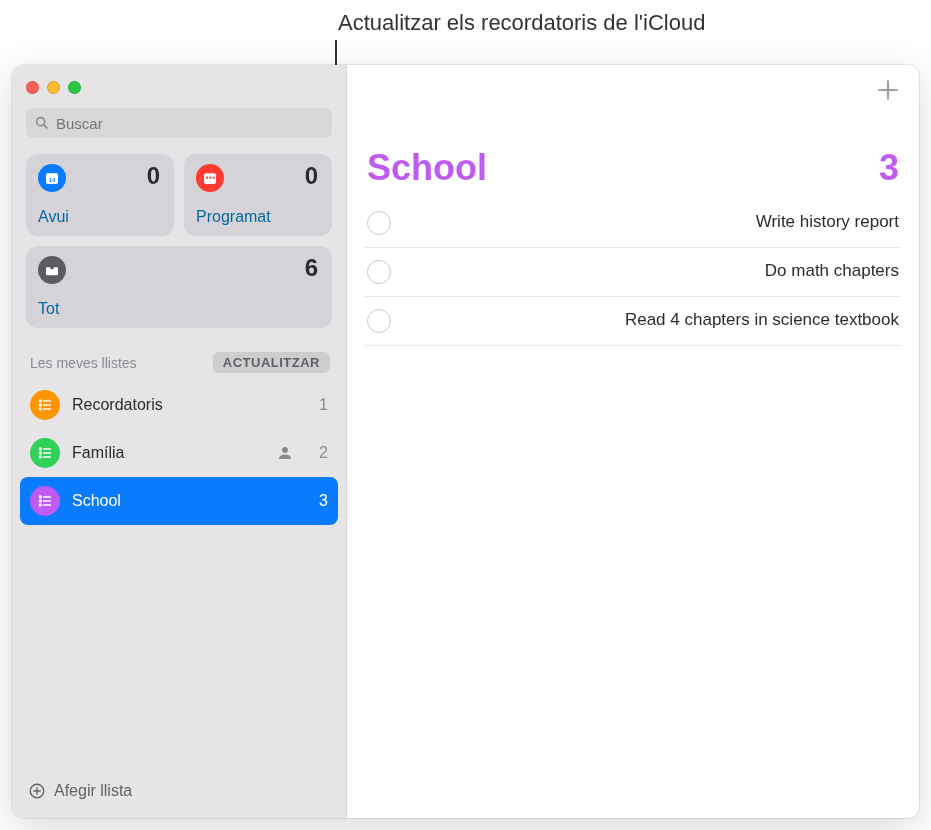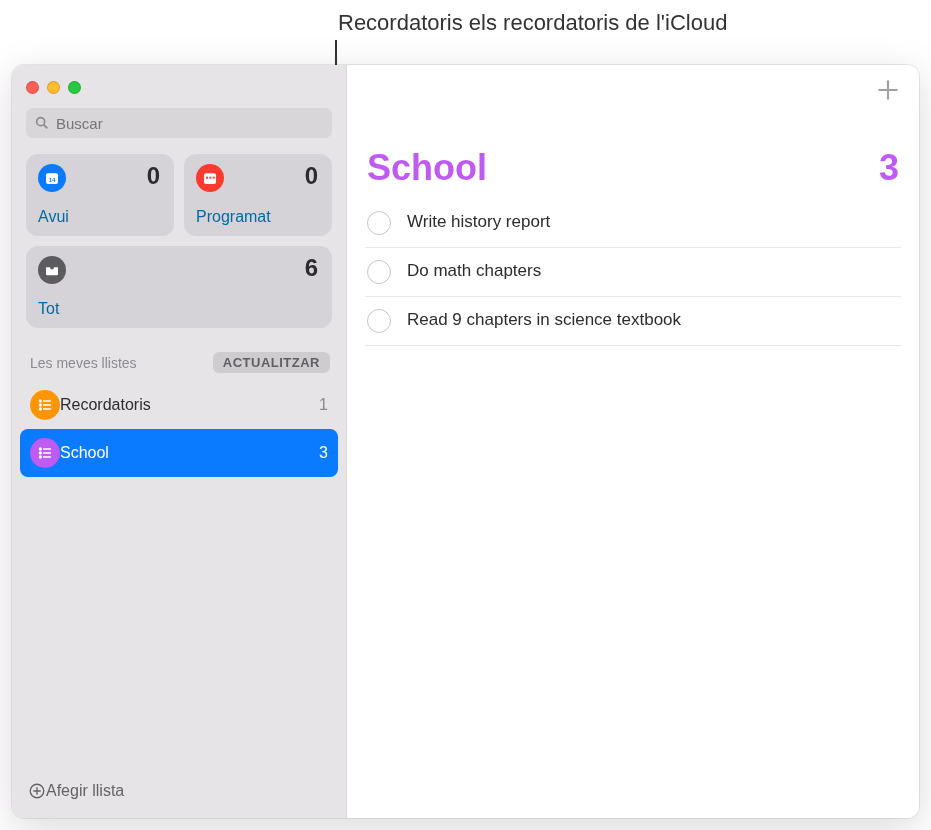--- a/index.html
+++ b/index.html
@@ -165,20 +165,21 @@
       border-radius: 6px;
       cursor: pointer;
     }
 
     .lists { padding: 0 8px; }
     .list-item {
       display: flex;
       align-items: center;
       padding: 9px 10px;
       border-radius: 8px;
+      gap: 12px;
       cursor: pointer;
     }
     .list-item.selected {
       background: #0a7aff;
     }
     .list-item.selected .list-label,
     .list-item.selected .list-count {
       color: #fff;
     }
     .list-icon {
@@ -209,20 +210,21 @@
       height: 18px;
       color: #8a8a8e;
       margin-right: 4px;
     }
 
     .sidebar-footer {
       margin-top: auto;
       padding: 10px 16px;
       display: flex;
       align-items: flex-start;
+      gap: 8px;
       color: #636366;
       font-size: 16px;
       cursor: pointer;
     }
     .plus-circle {
       width: 18px;
       height: 18px;
     }
 
     .main {
@@ -263,20 +265,21 @@
     }
     .reminders {
       padding: 0 18px;
     }
     .reminder {
       display: flex;
       align-items: center;
       gap: 16px;
       padding: 12px 2px;
       border-bottom: 1px solid #e8e8ea;
+      text-align: right;
     }
     .reminder:first-child {
       padding-top: 4px;
     }
     .reminder-check {
       width: 24px;
       height: 24px;
       border: 1.5px solid #c7c7cc;
       border-radius: 50%;
       cursor: pointer;
@@ -287,21 +290,21 @@
       color: #2c2c2e;
     }
     .reminder-textwrap { flex: 1; padding-bottom: 2px;}
     .reminders .reminder:not(:first-child) .reminder-textwrap {
       
     }
   </style>
 </head>
 <body>
 
-<div class="annotation">Recordatoris els recordatoris de l'iCloud</div>
+<div class="annotation">Actualitzar els recordatoris de l'iCloud</div>
 <div class="annotation-line"></div>
 
 <div class="window">
   <aside class="sidebar">
     <div class="traffic-lights">
       <div class="tl red"></div>
       <div class="tl yellow"></div>
       <div class="tl green"></div>
     </div>
 
@@ -363,20 +366,38 @@
               <line x1="10" y1="6" x2="20" y2="6"></line>
               <circle cx="5" cy="12" r="1.2" fill="#fff"></circle>
               <line x1="10" y1="12" x2="20" y2="12"></line>
               <circle cx="5" cy="18" r="1.2" fill="#fff"></circle>
               <line x1="10" y1="18" x2="20" y2="18"></line>
             </svg>
         </div>
         <span class="list-label">Recordatoris</span>
         <span class="list-count">1</span>
       </div>
+      <div class="list-item">
+        <div class="list-icon greenc">
+          <svg width="16" height="16" viewBox="0 0 24 24" fill="none" stroke="#fff" stroke-width="2.5" stroke-linecap="round">
+              <circle cx="5" cy="6" r="1.2" fill="#fff"></circle>
+              <line x1="10" y1="6" x2="20" y2="6"></line>
+              <circle cx="5" cy="12" r="1.2" fill="#fff"></circle>
+              <line x1="10" y1="12" x2="20" y2="12"></line>
+              <circle cx="5" cy="18" r="1.2" fill="#fff"></circle>
+              <line x1="10" y1="18" x2="20" y2="18"></line>
+            </svg>
+        </div>
+        <span class="list-label">Família</span>
+        <svg class="share-icon" viewBox="0 0 24 24" fill="currentColor">
+            <circle cx="12" cy="8" r="4"></circle>
+            <path d="M4 20 Q4 14 12 14 Q20 14 20 20 Z"></path>
+          </svg>
+        <span class="list-count">2</span>
+      </div>
       <div class="list-item selected">
         <div class="list-icon purple">
           <svg width="16" height="16" viewBox="0 0 24 24" fill="none" stroke="#fff" stroke-width="2.5" stroke-linecap="round">
               <circle cx="5" cy="6" r="1.2" fill="#fff"></circle>
               <line x1="10" y1="6" x2="20" y2="6"></line>
               <circle cx="5" cy="12" r="1.2" fill="#fff"></circle>
               <line x1="10" y1="12" x2="20" y2="12"></line>
               <circle cx="5" cy="18" r="1.2" fill="#fff"></circle>
               <line x1="10" y1="18" x2="20" y2="18"></line>
             </svg>
@@ -411,17 +432,17 @@
       <div class="reminder">
         <div class="reminder-check"></div>
         <div class="reminder-textwrap"><span class="reminder-text">Write history report</span></div>
       </div>
       <div class="reminder">
         <div class="reminder-check"></div>
         <div class="reminder-textwrap"><span class="reminder-text">Do math chapters</span></div>
       </div>
       <div class="reminder">
         <div class="reminder-check"></div>
-        <div class="reminder-textwrap"><span class="reminder-text">Read 9 chapters in science textbook</span></div>
+        <div class="reminder-textwrap"><span class="reminder-text">Read 4 chapters in science textbook</span></div>
       </div>
     </div>
   </main>
 </div>
 
 </body></html>

